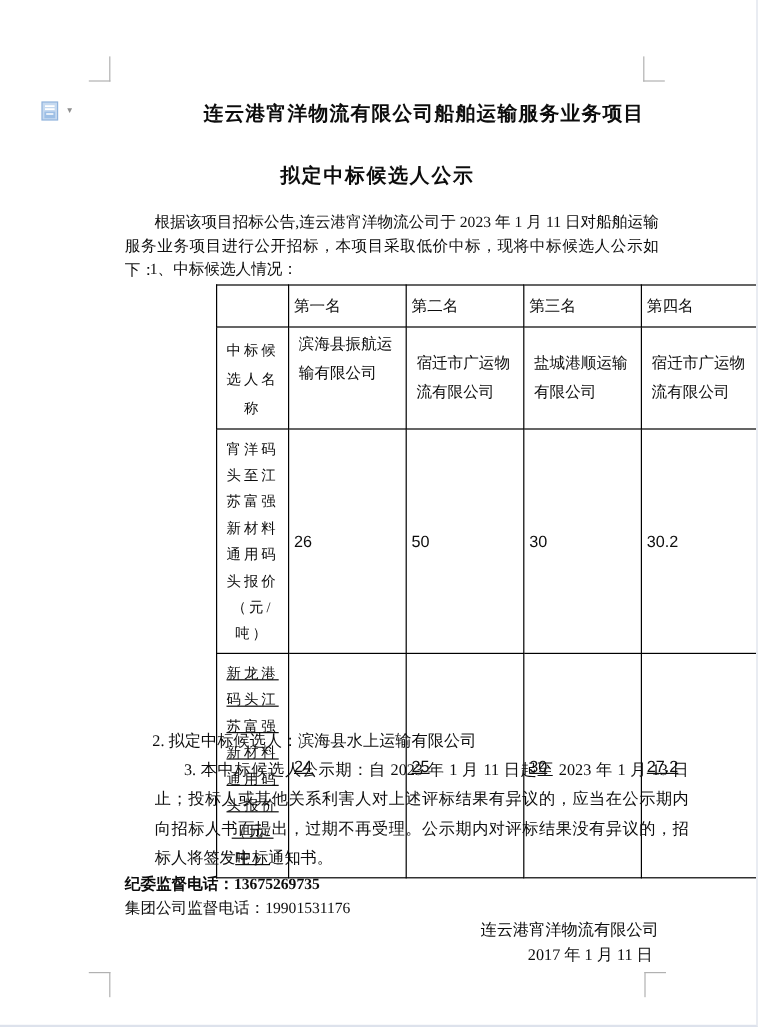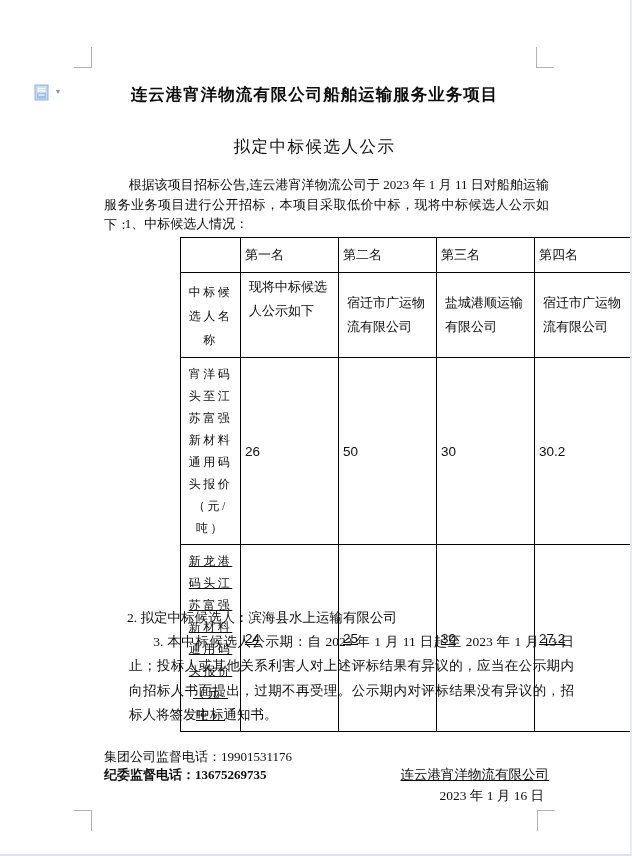--- a/index.html
+++ b/index.html
@@ -28,41 +28,41 @@
   .paste-btn .arrow {
     position: absolute; left: 23px; top: 4px;
     font-size: 8px; color: #8f8f8f; line-height: 10px;
     font-family: "DejaVu Sans", sans-serif;
   }
 
   .content { position: absolute; left: 92px; top: 0; width: 445px; }
 
   .doc-title {
     position: absolute; left: 0; top: 84px; width: 445px;
-    margin: 0; text-align: center;
+    margin: 0; text-align: right;
     font-size: 16.5px; font-weight: bold; letter-spacing: 1px;
     white-space: nowrap;
   }
   .doc-subtitle {
     position: absolute; left: 0; top: 136px; width: 445px;
     margin: 0; text-align: center;
-    font-size: 16.5px; font-weight: normal; letter-spacing: 1.5px;
+    font-size: 16.5px; font-weight: bold; letter-spacing: 1.5px;
   }
   .para {
     position: absolute; left: 12px; width: 445px; margin: 0;
     font-size: 13px; line-height: 20px;
   }
   .p1 { top: 175px; text-indent: 1.9em; text-align: justify; }
   .item1 { top: 214px; padding-left: 1.6em; box-sizing: border-box; }
   .item2 { top: 608px; padding-left: 1.7em; box-sizing: border-box; font-size: 13.5px; }
   .p3 { top: 630px; line-height: 24.4px; text-indent: 1.8em; text-align: justify; font-size: 13.5px; margin-left: 25px; }
-  .phone1 { top: 727px; line-height: 19px; font-weight: bold; font-size: 13px; margin-top: 38px; }
+  .phone1 { top: 727px; line-height: 19px; font-weight: bold; font-size: 13px; }
   .phone2 { top: 747px; line-height: 19px; font-weight: normal; font-size: 13px; }
   .sig { text-align: right; font-size: 13.5px; }
-  .sig-company { top: 765px; text-decoration: underline; }
+  .sig-company { top: 765px; }
   .sig-date { top: 786px; padding-right: 5px; box-sizing: border-box; }
 
   
   .bid-table {
     position: absolute; left: 88px; top: 237px;
     border-collapse: collapse; table-layout: fixed;
     width: 453px;
   }
   .bid-table td {
     border: 1px solid #000;
@@ -129,21 +129,21 @@
       <tbody id="bid-table-body">
           <tr class="tr0">
             <td></td>
             <td>第一名</td>
             <td>第二名</td>
             <td>第三名</td>
             <td>第四名</td>
           </tr>
           <tr class="tr1">
             <td>中标候选人名称</td>
-            <td>现将中标候选人公示如下</td>
+            <td>滨海县振航运输有限公司</td>
             <td>宿迁市广运物流有限公司</td>
             <td>盐城港顺运输有限公司</td>
             <td>宿迁市广运物流有限公司</td>
           </tr>
           <tr class="tr2">
             <td>宵洋码头至江苏富强新材料通用码头报价（元/吨）</td>
             <td>26</td>
             <td>50</td>
             <td>30</td>
             <td>30.2</td>
@@ -158,16 +158,16 @@
         </tbody>
     </table>
 
     <p class="para item2">2. 拟定中标候选人：滨海县水上运输有限公司</p>
     <p class="para p3">3. 本中标候选人公示期：自 2023 年 1 月 11 日起至 2023 年 1 月 13 日止；投标人或其他关系利害人对上述评标结果有异议的，应当在公示期内向招标人书面提出，过期不再受理。公示期内对评标结果没有异议的，招标人将签发中标通知书。</p>
 
     <p class="para phone1">纪委监督电话：13675269735</p>
     <p class="para phone2">集团公司监督电话：19901531176</p>
 
     <p class="para sig sig-company">连云港宵洋物流有限公司</p>
-    <p class="para sig sig-date">2023 年 1 月 16 日</p>
+    <p class="para sig sig-date">2017 年 1 月 11 日</p>
   </div>
 
 </div>
 
 </body></html>

